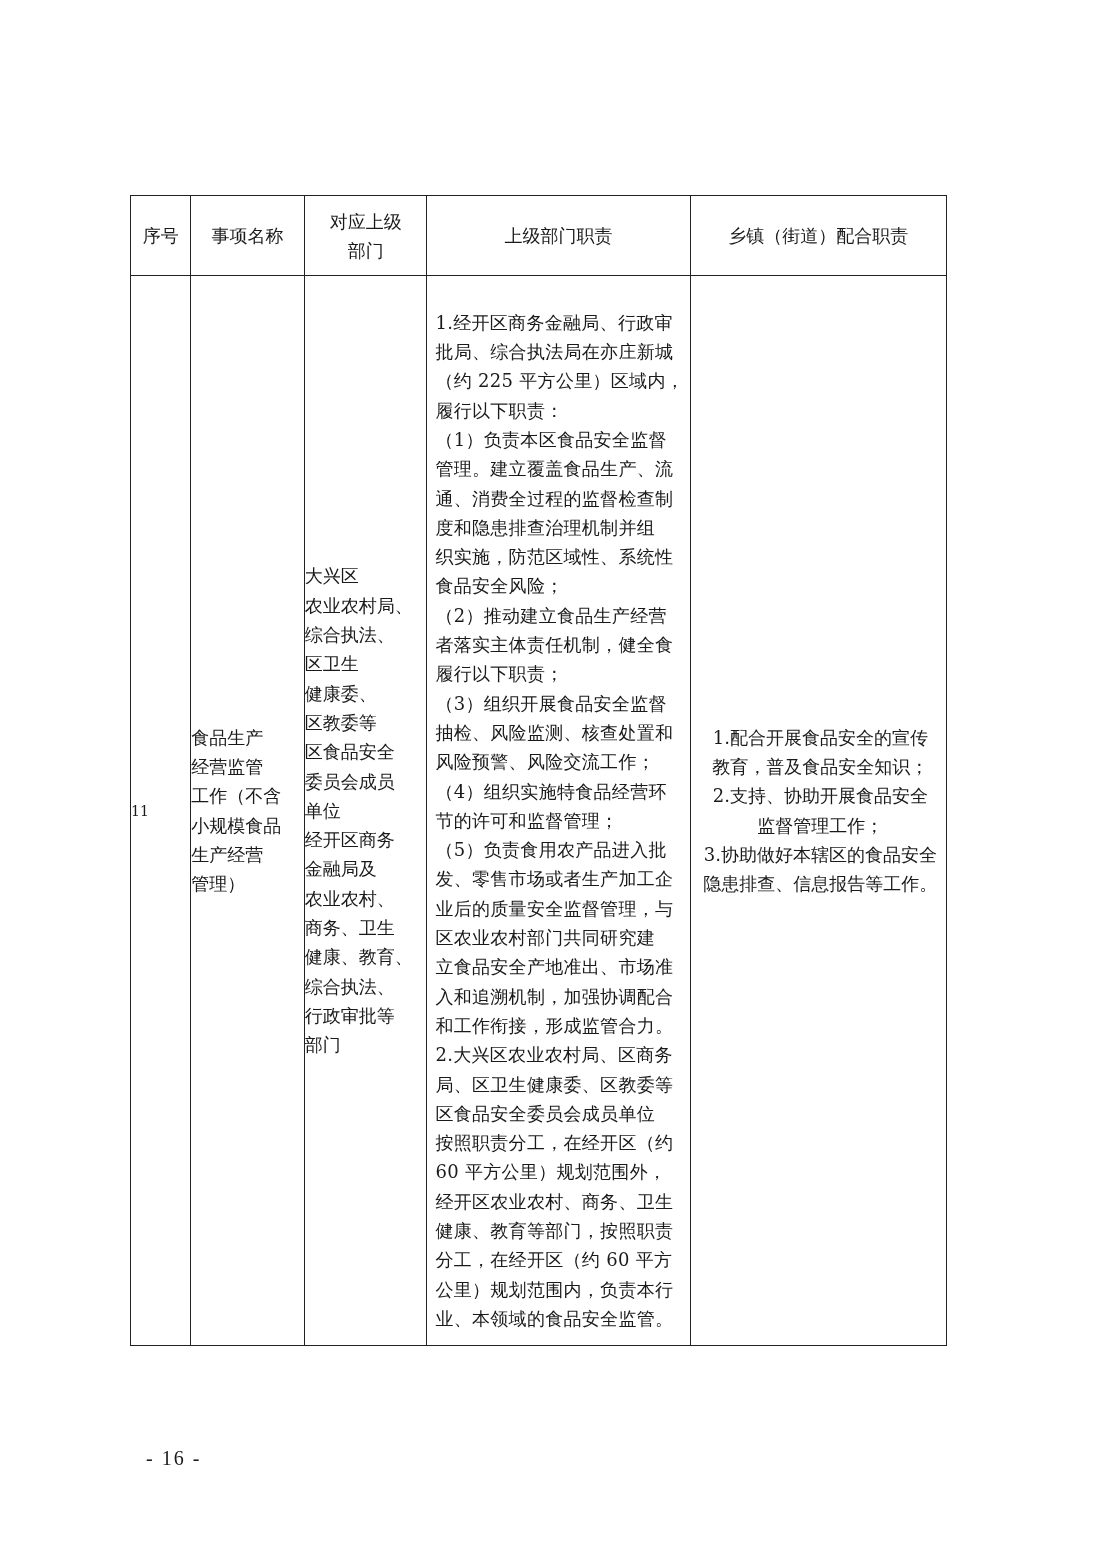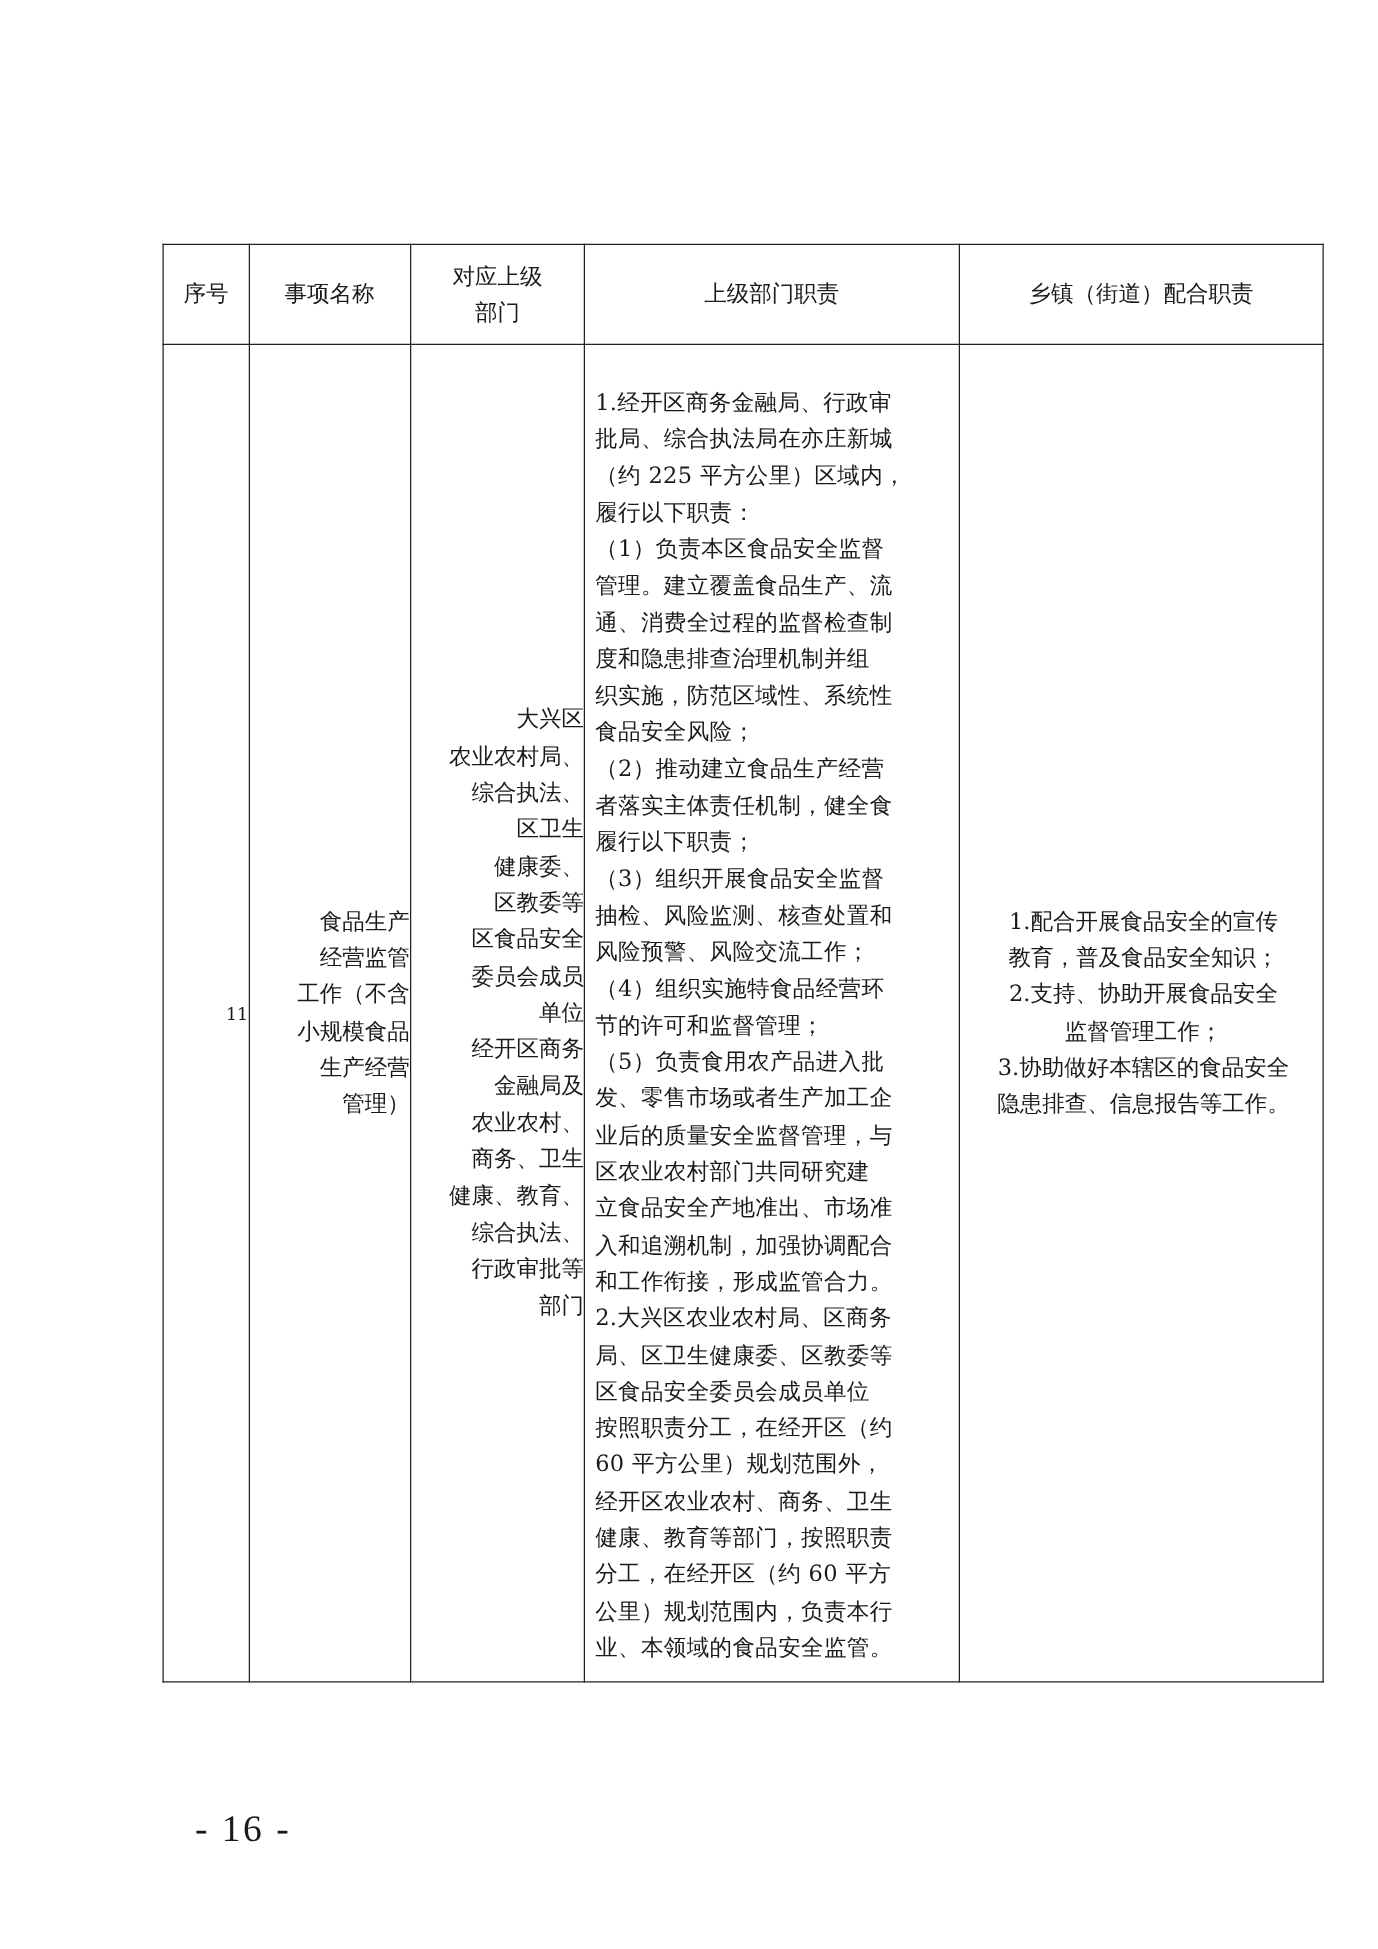--- a/index.html
+++ b/index.html
@@ -3,49 +3,49 @@
 <meta charset="utf-8">
 <style>
   html, body { margin: 0; padding: 0; background: #ffffff; }
   body {
     width: 1102px; height: 1559px; position: relative; overflow: hidden;
     font-family: "DejaVu Serif", "Liberation Serif", serif; color: #1a1a1a;
   }
   .page-table {
     position: absolute; left: 130px; top: 195px;
     border-collapse: collapse; table-layout: fixed;
-    width: 929px;
+    width: 817px;
   }
   .page-table td, .page-table th {
     border: 1.3px solid #222;
     padding: 0;
     font-weight: normal;
     vertical-align: middle;
   }
   .page-table th {
     height: 79px;
     font-size: 18px;
     line-height: 29px;
     text-align: center;
   }
   .page-table tr.body-row td { height: 1069px; }
   .col-seq { width: 60px; }
   .col-name { width: 113px; }
   .col-dept { width: 122px; }
   .col-duty { width: 262px; }
   .col-coop { width: 255px; }
-  .cell-center { text-align: right; }
+  .cell-center { text-align: left; }
   .line-block { font-size: 18px; line-height: 29.3px; }
   .line { display: block; white-space: nowrap; }
   .duty-text { padding: 0 6px 0 8px; text-align: left; letter-spacing: 0.3px; margin-top: 20px; }
   .coop-text { padding: 0 6px 0 10px; text-align: center; }
   .seq-text { font-size: 14px; }
   .page-number {
-    position: absolute; left: 156px; top: 1447px;
-    font-size: 30px; letter-spacing: 2px;
+    position: absolute; left: 146px; top: 1447px;
+    font-size: 20px; letter-spacing: 2px;
     font-family: "Liberation Serif", "DejaVu Serif", serif;
   }
 </style>
 </head>
 <body>
 
 <table class="page-table">
   <colgroup>
     <col class="col-seq">
       <col class="col-name">

